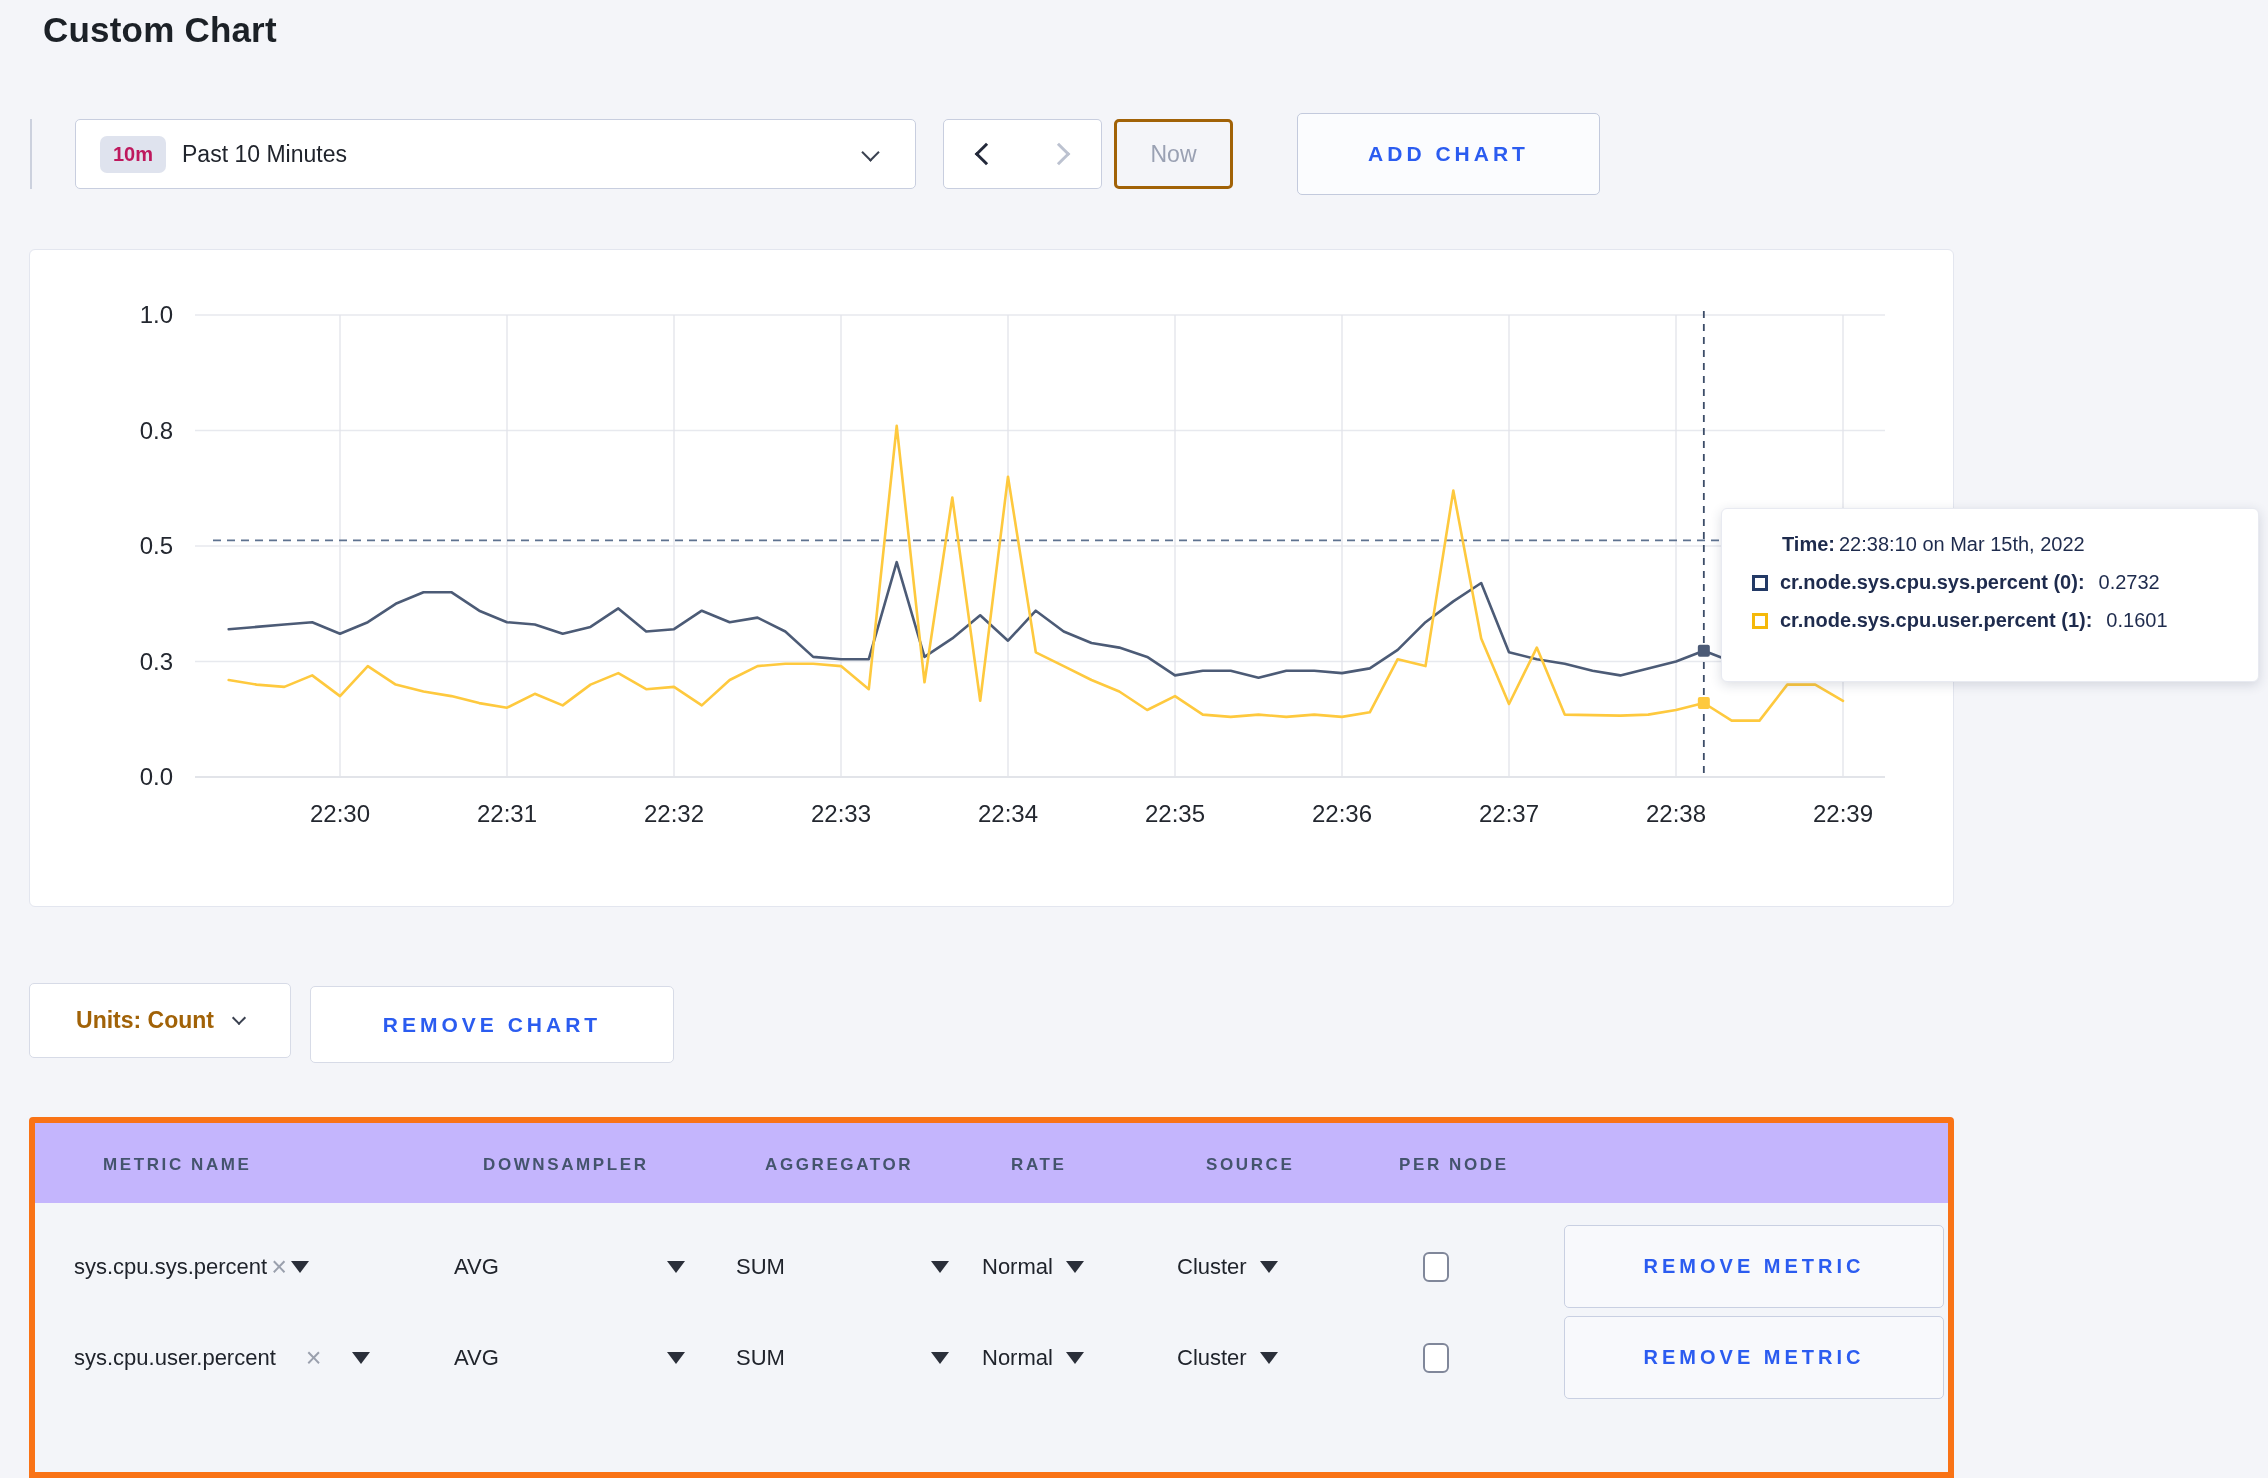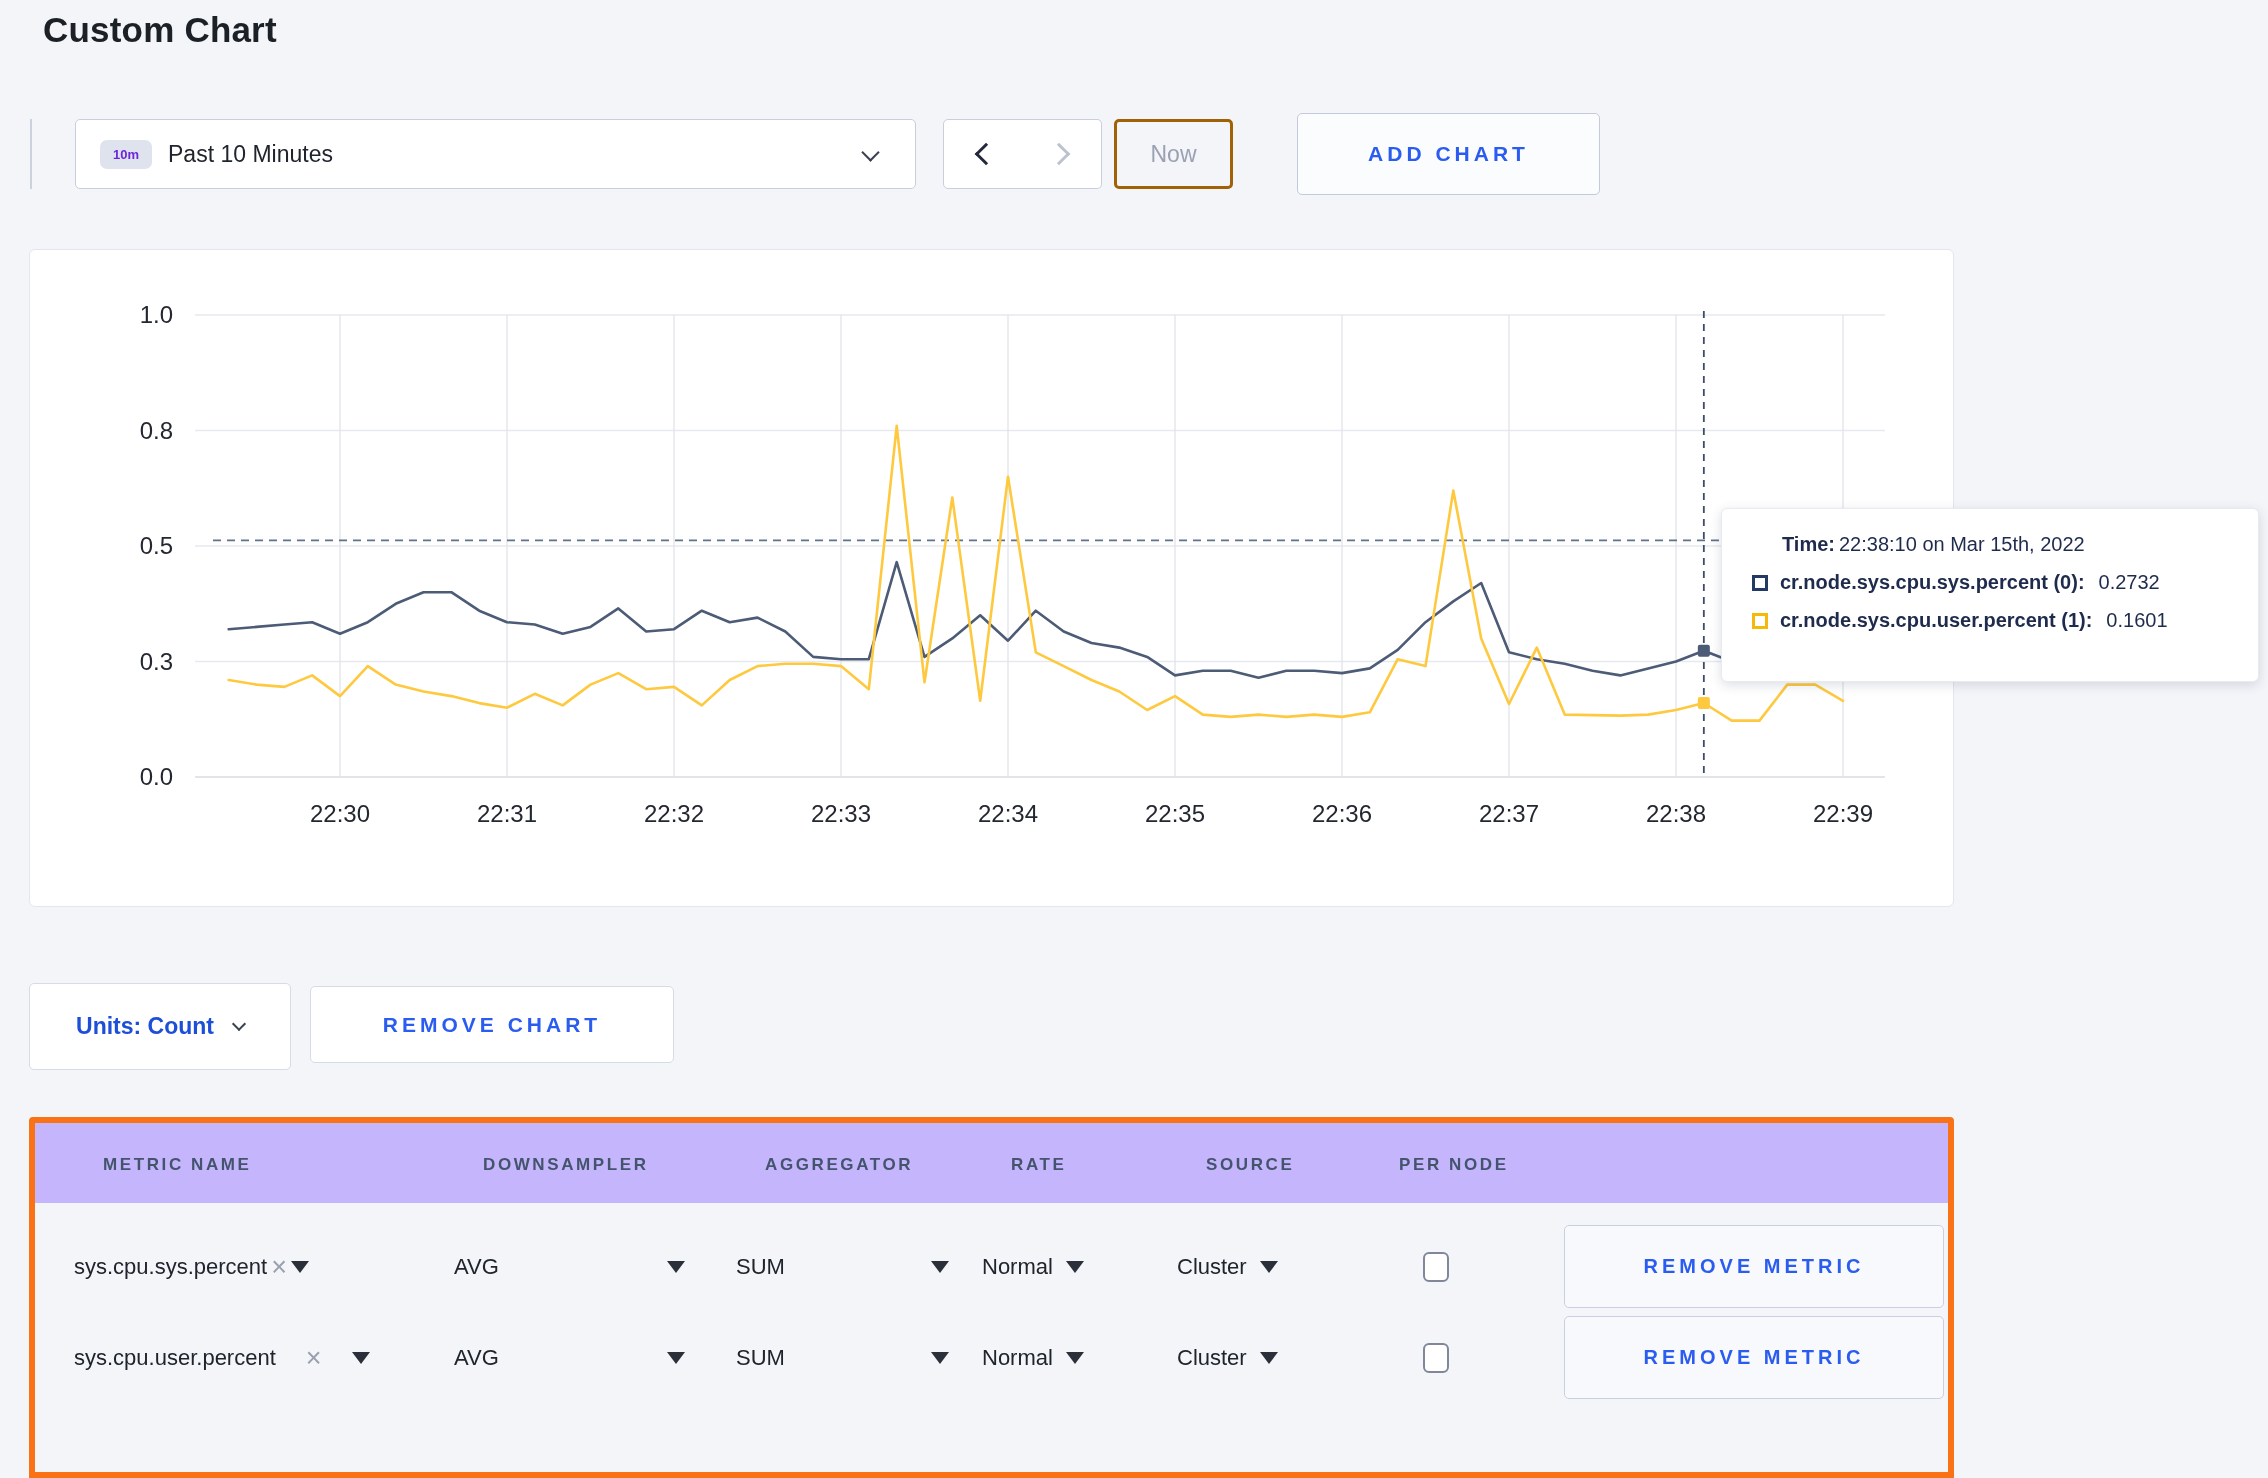--- a/index.html
+++ b/index.html
@@ -25,21 +25,21 @@
 
   #timerange-select {
     left:75px; top:119px; width:841px; height:70px;
     background:#ffffff; border:1px solid #c8cedf; border-radius:5px;
     display:flex; align-items:center; cursor:pointer;
   }
   #timerange-badge {
     margin-left:24px;
     background:#dfe3ee; border-radius:7px;
     padding:7px 13px;
-    font-size:13px; font-weight:bold; color:#6d28d9;
+    font-size:20px; font-weight:bold; color:#be185d;
   }
   #timerange-label { margin-left:16px; font-size:23px; color:#20242c; }
   .chev {
     display:inline-block; width:13px; height:13px;
     border-right:2.5px solid #3a4150; border-bottom:2.5px solid #3a4150;
     transform:rotate(45deg);
   }
   #timerange-chevron { position:absolute; right:38px; top:26px; }
 
   .nav-btn {
@@ -88,24 +88,24 @@
   }
   .tt-row { display:flex; align-items:center; margin-bottom:15px; }
   #tt-time-label { font-size:20px; font-weight:bold; color:#1e2b4d; margin-left:30px; }
   #tt-time-value { font-size:20px; color:#1e2b4d; margin-left:4px; }
   .tt-swatch { width:16px; height:16px; border:3px solid; margin-right:12px; flex:0 0 auto; }
   .tt-name { font-size:20px; font-weight:bold; color:#1e2b4d; }
   .tt-value { font-size:20px; color:#1e2b4d; margin-left:14px; }
 
   
   #units-button {
-    left:29px; top:983px; width:262px; height:87px;
+    left:29px; top:983px; width:262px; height:75px;
     background:#ffffff; border:1px solid #d7dbe7; border-radius:5px;
     display:flex; align-items:center; justify-content:center; gap:20px;
-    font-size:23px; font-weight:bold; color:#1d4ed8; cursor:pointer;
+    font-size:23px; font-weight:bold; color:#a16207; cursor:pointer;
   }
   #units-chevron { width:10px; height:10px; border-width:0 2px 2px 0; border-color:#3a4150; margin-top:-6px; }
   #remove-chart-button {
     left:310px; top:986px; width:364px; height:77px;
     background:#ffffff; border:1px solid #d7dbe7;
   }
 
   
   #metrics-card {
     left:29px; top:1117px; width:1925px; height:361px;

